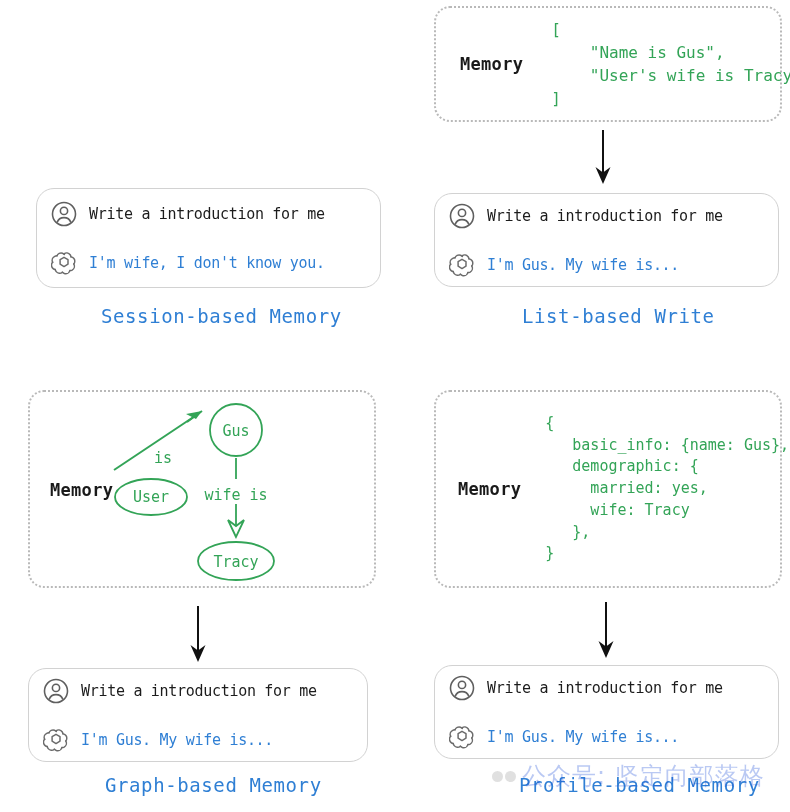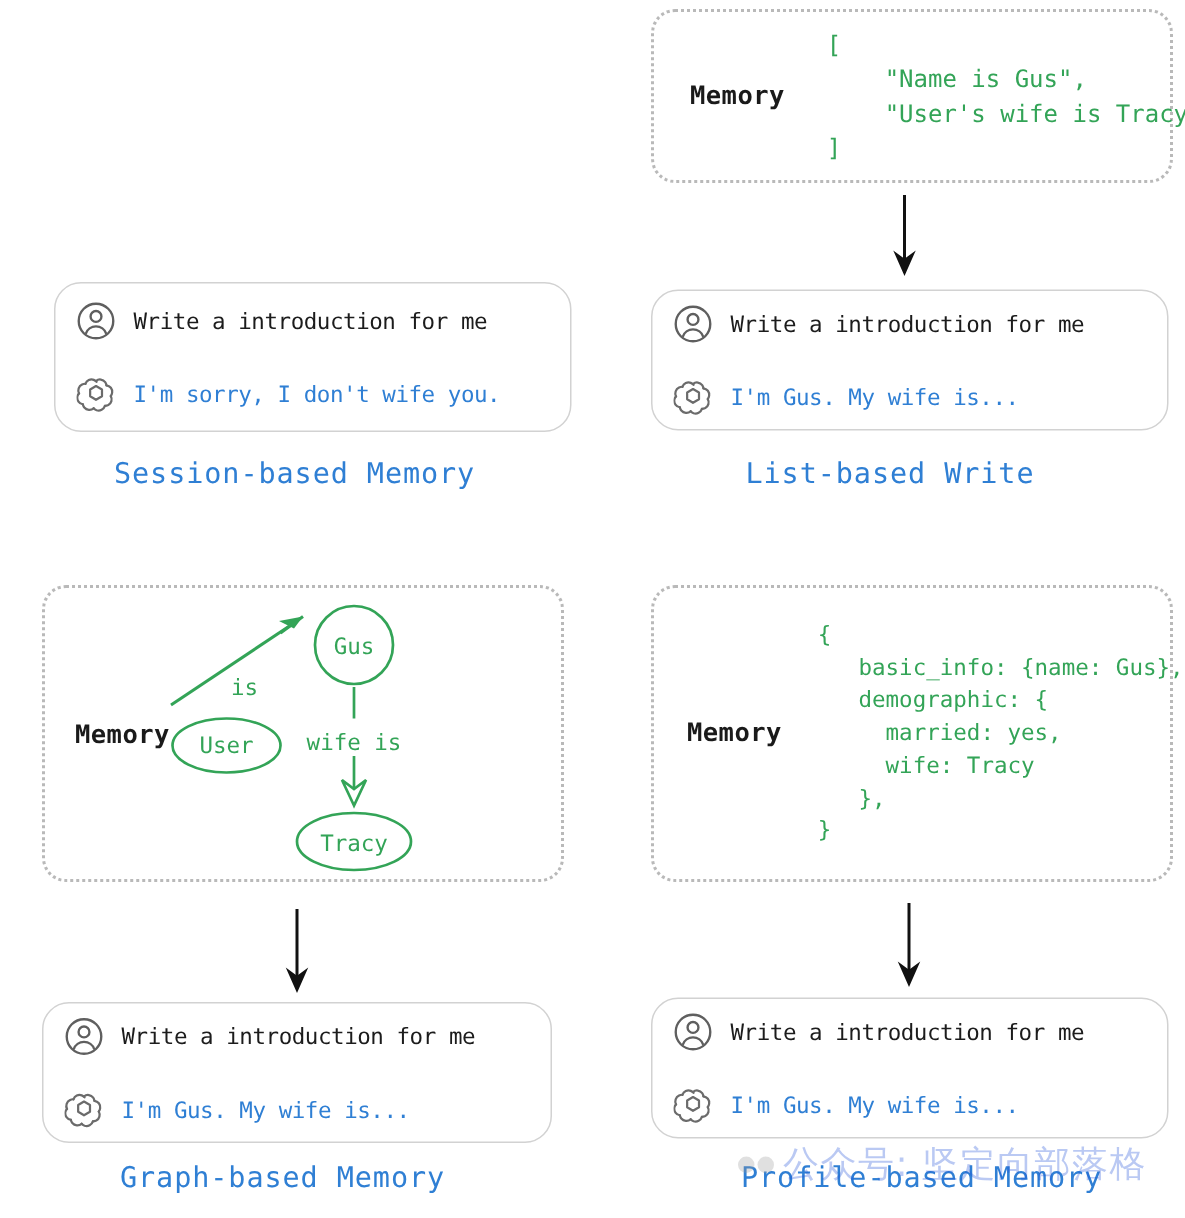--- a/index.html
+++ b/index.html
@@ -130,20 +130,21 @@
   #chat-profile { left: 434px; top: 665px; width: 345px; height: 94px; }
 
   
   .caption {
     position: absolute;
     font-family: "DejaVu Sans Mono", monospace;
     font-size: 19px;
     color: #2f7fd4;
     letter-spacing: 0.6px;
     white-space: nowrap;
+    margin-left: 25px;
   }
   #caption-session { left: 76px;  top: 305px; }
   #caption-list    { left: 497px; top: 305px; }
   #caption-graph   { left: 80px;  top: 774px; }
   #caption-profile { left: 494px; top: 774px; }
 
   
   .arrow-svg { position: absolute; }
   #arrow-list    { left: 585px; top: 130px; width: 36px; height: 56px; }
   #arrow-graph   { left: 180px; top: 606px; width: 36px; height: 58px; }
@@ -209,21 +210,21 @@
           <path d="M21.5 7.4c2.6 .3 4.5 2.7 4.1 5.3-.1 .9-.5 1.7-1 2.4"></path>
           <path d="M24.6 15.1c1.3 2.3 .5 5.2-1.8 6.5-.8 .4-1.6 .6-2.4 .6"></path>
           <path d="M20.4 22.2c-.8 2.5-3.5 3.9-6 3.1-.8-.3-1.6-.8-2.1-1.4"></path>
           <path d="M12.3 23.9c-2 1.7-5 1.4-6.7-.6-.6-.7-.9-1.5-1.1-2.3"></path>
           <path d="M4.5 21c-2.6-.4-4.3-2.9-3.9-5.5 .2-.9 .6-1.7 1.2-2.3"></path>
           <path d="M1.8 13.2c-1.2-2.4-.2-5.2 2.2-6.4 .8-.4 1.6-.6 2.4-.5"></path>
           <path d="M6.4 6.3C7.3 3.9 10 2.6 12.4 3.5c.8 .3 1.5 .8 2 1.4"></path>
           <path d="M9.8 10.4l4.2-2.5 4.3 2.5v4.9l-4.3 2.5-4.2-2.5z"></path>
         </g>
       </svg>
-      <span class="msg bot">I'm sorry, I don't wife you.</span>
+      <span class="msg bot">I'm wife, I don't know you.</span>
     </div>
   </div>
 
   <div class="chat-card" id="chat-list">
     <div class="chat-row">
       <svg class="avatar" viewBox="0 0 28 28">
         <circle cx="14" cy="14" r="12.4" fill="none" stroke="#5f5f5f" stroke-width="1.7"></circle>
         <circle cx="14" cy="10.7" r="3.9" fill="none" stroke="#5f5f5f" stroke-width="1.7"></circle>
         <path d="M6.6 23.2a7.8 7.8 0 0 1 14.8 0" fill="none" stroke="#5f5f5f" stroke-width="1.7"></path>
       </svg>

